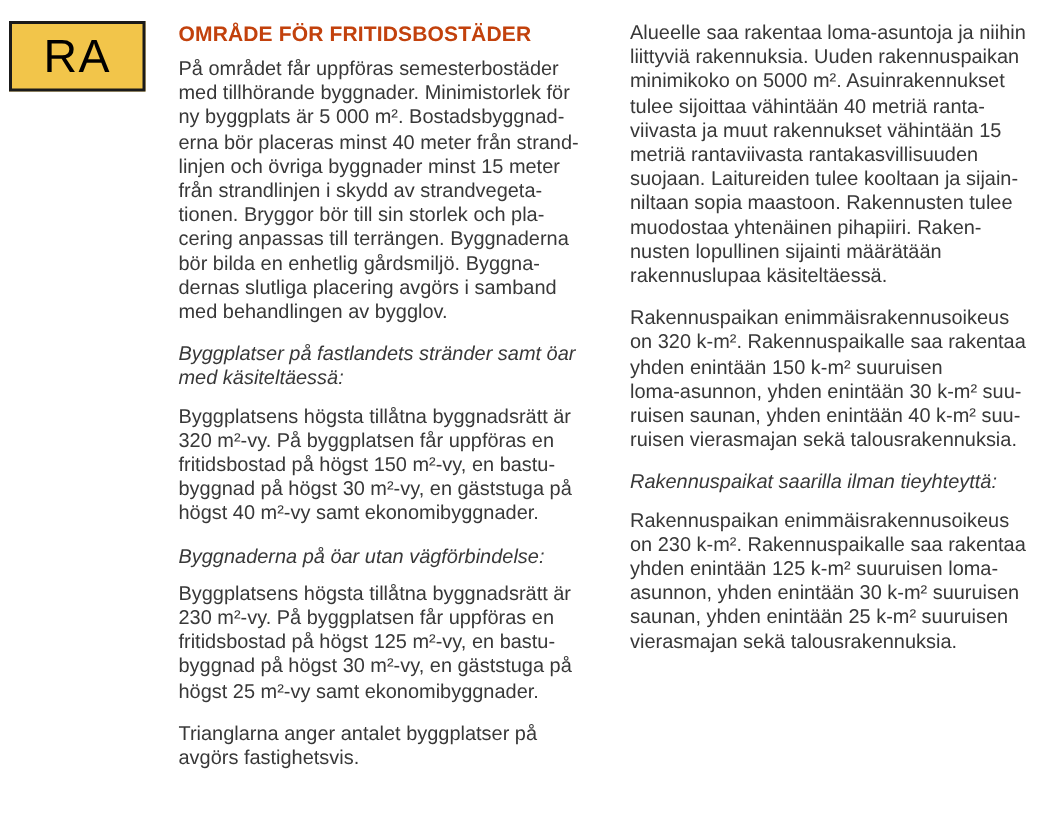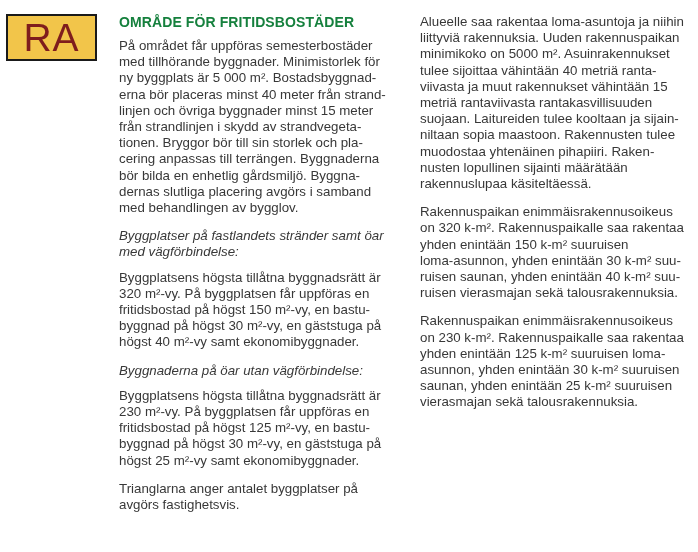--- a/index.html
+++ b/index.html
@@ -15,38 +15,38 @@
     position: absolute;
     left: 6px; top: 14px;
     width: 87px; height: 43px;
     background: #F2C54A;
     border: 2px solid #1a1a1a;
     display: flex;
     align-items: center;
     justify-content: center;
   }
   .symbol-box .code {
-    font-size: 39px;
+    font-size: 31px;
     letter-spacing: 1px;
-    color: #7f1d1d;
+    color: #000000;
     line-height: 1;
   }
   .col {
     position: absolute;
     top: 14px;
     font-size: 13.3px;
     line-height: 16.2px;
   }
   .col-sv { left: 119px; width: 292px; }
   .col-fi { left: 420px; width: 278px; }
   .col h2 {
     font-size: 14px;
     line-height: 16px;
     font-weight: bold;
-    color: #15803d;
+    color: #c2410c;
     margin: 0 0 8px 0;
     letter-spacing: 0.1px;
   }
   .col p {
     margin: 0 0 12px 0;
     white-space: pre-line;
   }
   .col p.sub {
     font-style: italic;
     margin: 2px 0 9px 0;
@@ -68,21 +68,21 @@
 ny byggplats är 5 000 m². Bostadsbyggnad-
 erna bör placeras minst 40 meter från strand-
 linjen och övriga byggnader minst 15 meter
 från strandlinjen i skydd av strandvegeta-
 tionen. Bryggor bör till sin storlek och pla-
 cering anpassas till terrängen. Byggnaderna
 bör bilda en enhetlig gårdsmiljö. Byggna-
 dernas slutliga placering avgörs i samband
 med behandlingen av bygglov.</p>
     <p class="sub">Byggplatser på fastlandets stränder samt öar
-med vägförbindelse:</p>
+med käsiteltäessä:</p>
     <p>Byggplatsens högsta tillåtna byggnadsrätt är
 320 m²-vy. På byggplatsen får uppföras en
 fritidsbostad på högst 150 m²-vy, en bastu-
 byggnad på högst 30 m²-vy, en gäststuga på
 högst 40 m²-vy samt ekonomibyggnader.</p>
     <p class="sub">Byggnaderna på öar utan vägförbindelse:</p>
     <p>Byggplatsens högsta tillåtna byggnadsrätt är
 230 m²-vy. På byggplatsen får uppföras en
 fritidsbostad på högst 125 m²-vy, en bastu-
 byggnad på högst 30 m²-vy, en gäststuga på
@@ -102,20 +102,21 @@
 niltaan sopia maastoon. Rakennusten tulee
 muodostaa yhtenäinen pihapiiri. Raken-
 nusten lopullinen sijainti määrätään
 rakennuslupaa käsiteltäessä.</p>
     <p>Rakennuspaikan enimmäisrakennusoikeus
 on 320 k-m². Rakennuspaikalle saa rakentaa
 yhden enintään 150 k-m² suuruisen
 loma-asunnon, yhden enintään 30 k-m² suu-
 ruisen saunan, yhden enintään 40 k-m² suu-
 ruisen vierasmajan sekä talousrakennuksia.</p>
+    <p class="sub">Rakennuspaikat saarilla ilman tieyhteyttä:</p>
     <p>Rakennuspaikan enimmäisrakennusoikeus
 on 230 k-m². Rakennuspaikalle saa rakentaa
 yhden enintään 125 k-m² suuruisen loma-
 asunnon, yhden enintään 30 k-m² suuruisen
 saunan, yhden enintään 25 k-m² suuruisen
 vierasmajan sekä talousrakennuksia.</p>
   </div>
 
 </div>
 

